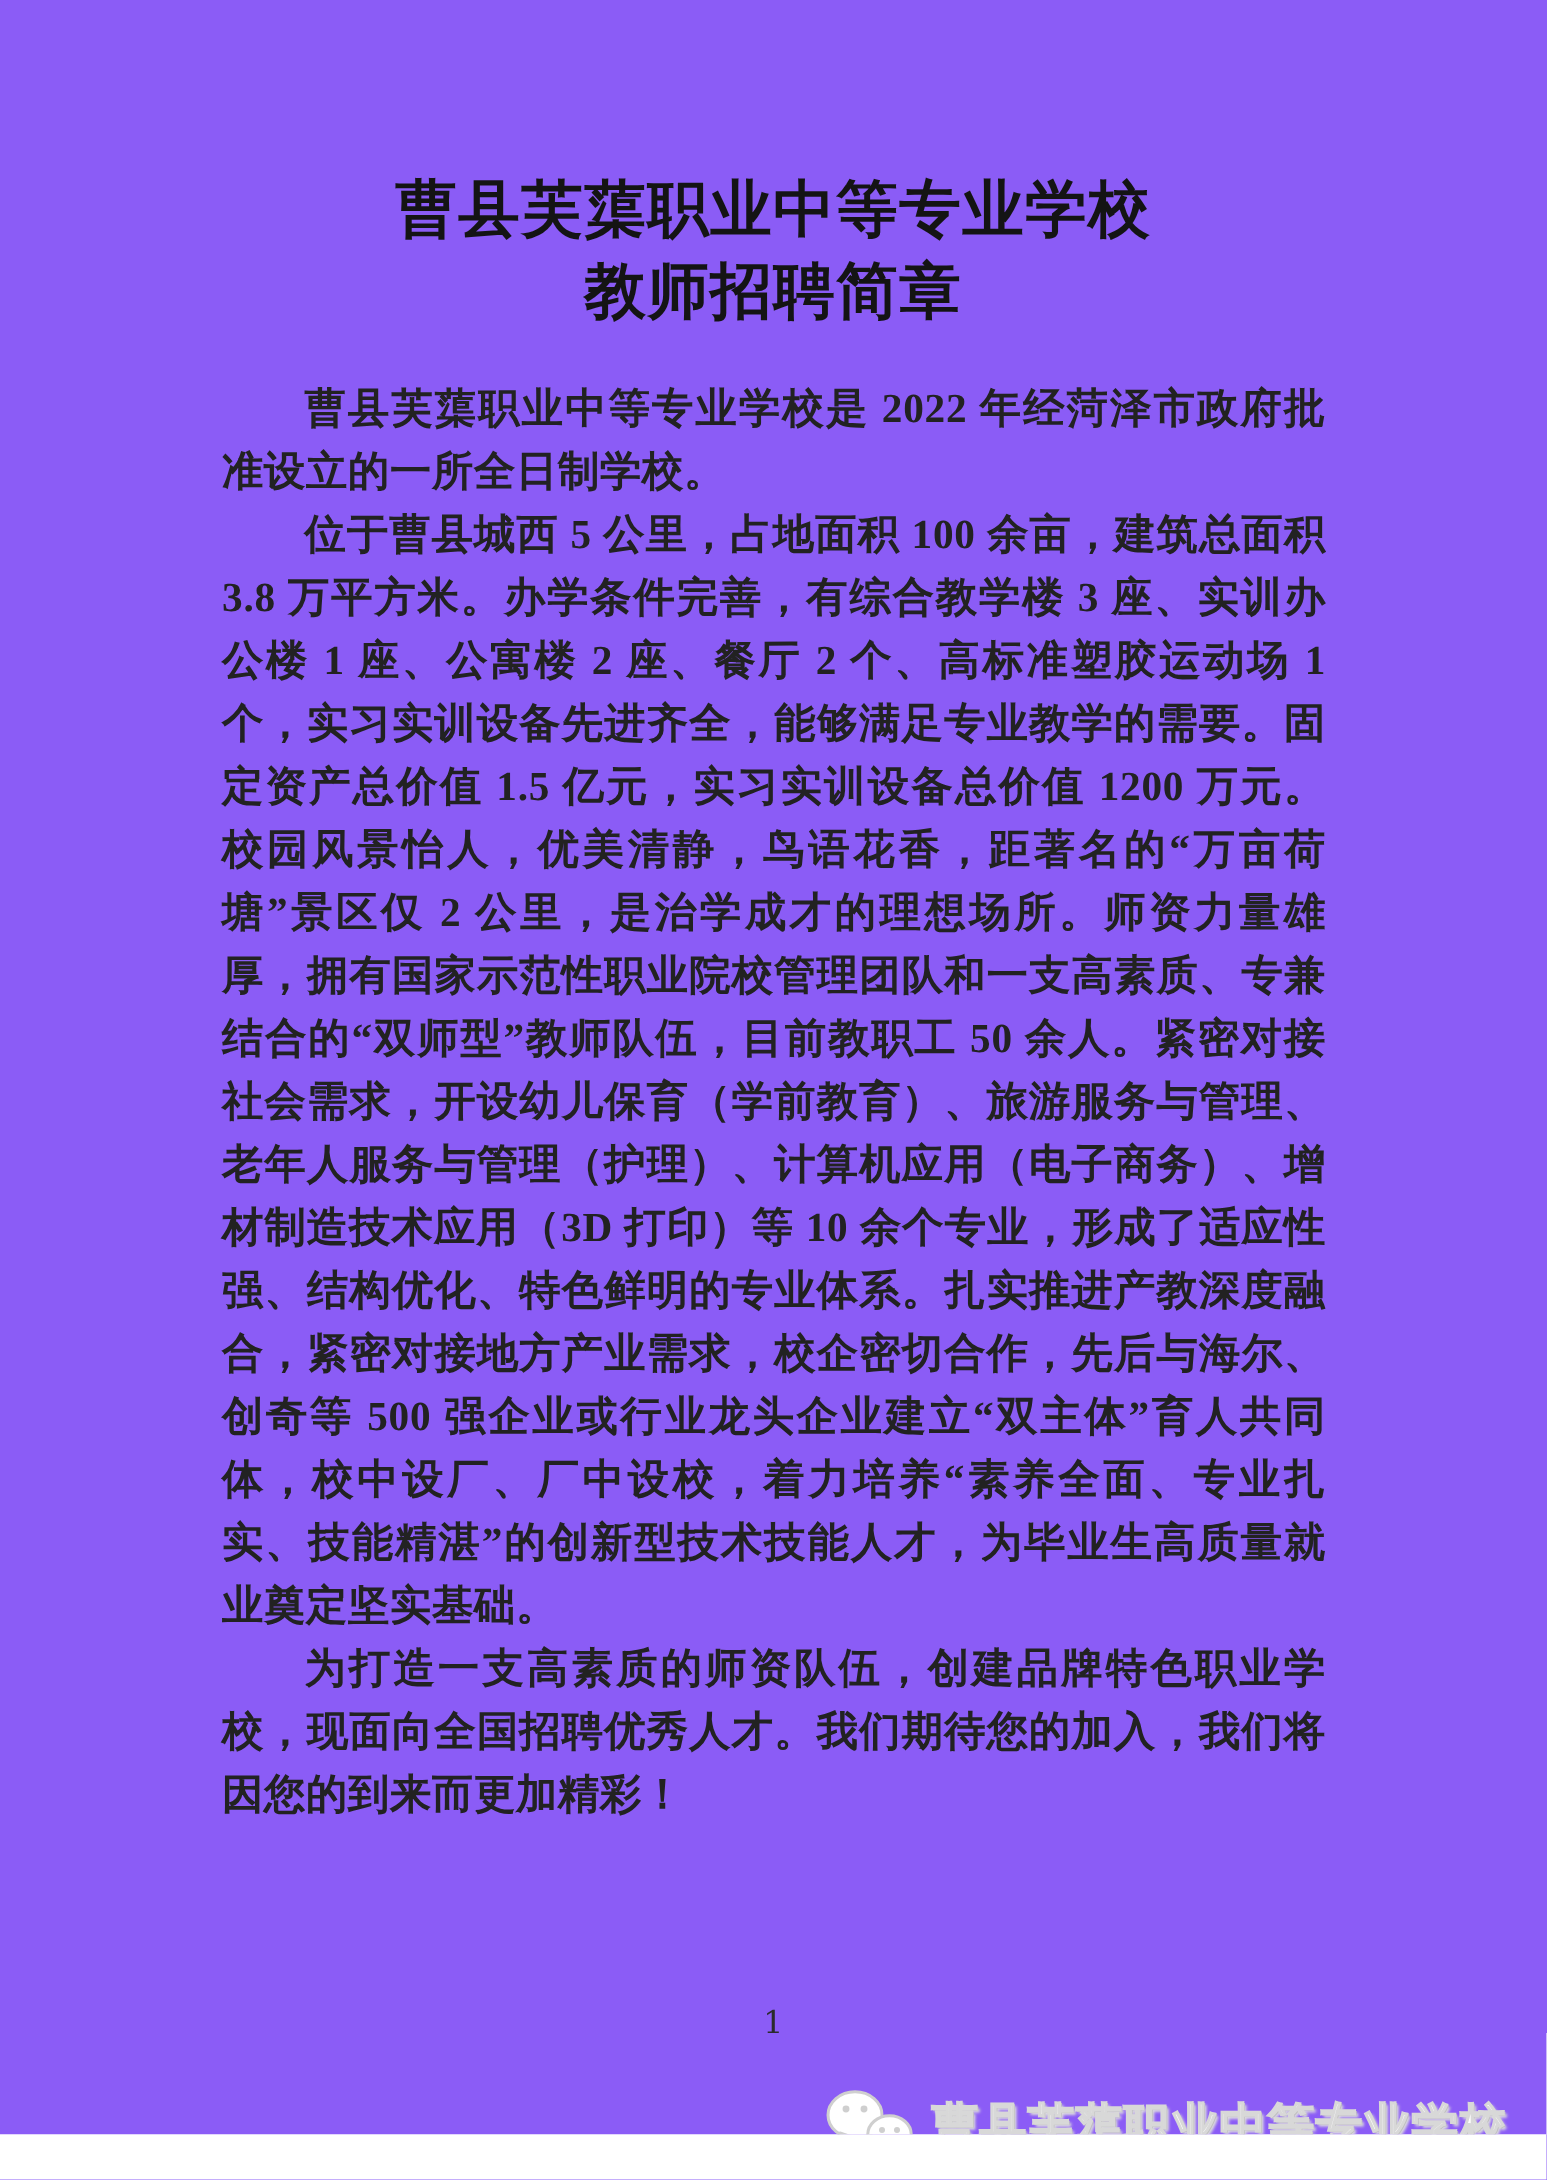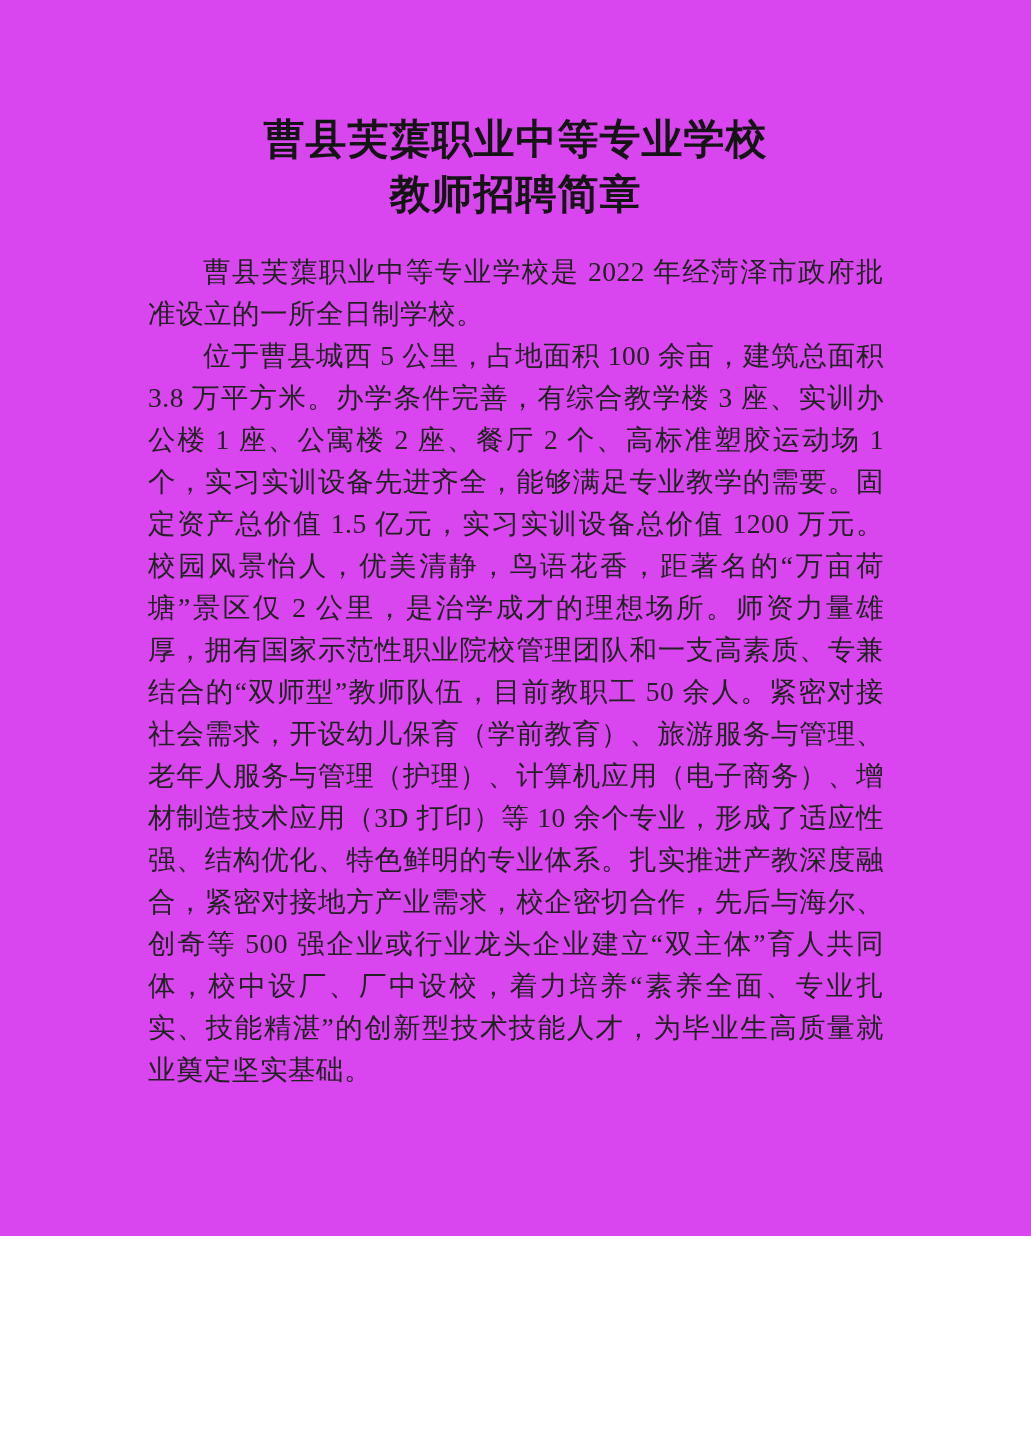--- a/index.html
+++ b/index.html
@@ -3,23 +3,23 @@
 <meta charset="utf-8">
 <style>
   html, body {
     margin: 0;
     padding: 0;
     background: #ffffff;
   }
   .page {
     position: relative;
     width: 1031px;
-    height: 1236px;
+    height: 1423px;
     margin: 0 auto;
-    background: #d946ef;
+    background: #8b5cf6;
     overflow: hidden;
     font-family: "Liberation Serif", "DejaVu Serif", serif;
     color: #1e1e1e;
   }
   .title {
     position: absolute;
     top: 112px;
     left: 0;
     right: 0;
     margin: 0;
@@ -34,20 +34,21 @@
   .body-text {
     position: absolute;
     top: 251px;
     left: 148px;
     width: 736px;
     font-size: 27.5px;
     line-height: 42px;
     text-align: justify;
     letter-spacing: 0.5px;
     color: #222222;
+    font-weight: bold;
   }
   .body-text p {
     margin: 0;
     padding: 0;
     text-indent: 2em;
   }
   .page-number {
     position: absolute;
     top: 1336px;
     left: 0;
@@ -84,20 +85,21 @@
 <div class="page">
 
   <h1 class="title">
     <span class="title-line">曹县芙蕖职业中等专业学校</span>
     <span class="title-line">教师招聘简章</span>
   </h1>
 
   <div class="body-text">
     <p>曹县芙蕖职业中等专业学校是 2022 年经菏泽市政府批准设立的一所全日制学校。</p>
     <p>位于曹县城西 5 公里，占地面积 100 余亩，建筑总面积 3.8 万平方米。办学条件完善，有综合教学楼 3 座、实训办公楼 1 座、公寓楼 2 座、餐厅 2 个、高标准塑胶运动场 1 个，实习实训设备先进齐全，能够满足专业教学的需要。固定资产总价值 1.5 亿元，实习实训设备总价值 1200 万元。校园风景怡人，优美清静，鸟语花香，距著名的“万亩荷塘”景区仅 2 公里，是治学成才的理想场所。师资力量雄厚，拥有国家示范性职业院校管理团队和一支高素质、专兼结合的“双师型”教师队伍，目前教职工 50 余人。紧密对接社会需求，开设幼儿保育（学前教育）、旅游服务与管理、老年人服务与管理（护理）、计算机应用（电子商务）、增材制造技术应用（3D 打印）等 10 余个专业，形成了适应性强、结构优化、特色鲜明的专业体系。扎实推进产教深度融合，紧密对接地方产业需求，校企密切合作，先后与海尔、创奇等 500 强企业或行业龙头企业建立“双主体”育人共同体，校中设厂、厂中设校，着力培养“素养全面、专业扎实、技能精湛”的创新型技术技能人才，为毕业生高质量就业奠定坚实基础。</p>
+    <p>为打造一支高素质的师资队伍，创建品牌特色职业学校，现面向全国招聘优秀人才。我们期待您的加入，我们将因您的到来而更加精彩！</p>
   </div>
 
   <div class="page-number">1</div>
 
   <div class="watermark">
     <span class="wm-icon">
       <svg width="66" height="54" viewBox="0 0 66 54" xmlns="http://www.w3.org/2000/svg">
 
         <ellipse cx="23" cy="20" rx="18" ry="15.5" fill="#ffffff" stroke="#cfcfcf" stroke-width="2"></ellipse>
         <path d="M13 32 L8 43 L22 35 Z" fill="#ffffff" stroke="#cfcfcf" stroke-width="2" stroke-linejoin="round"></path>

